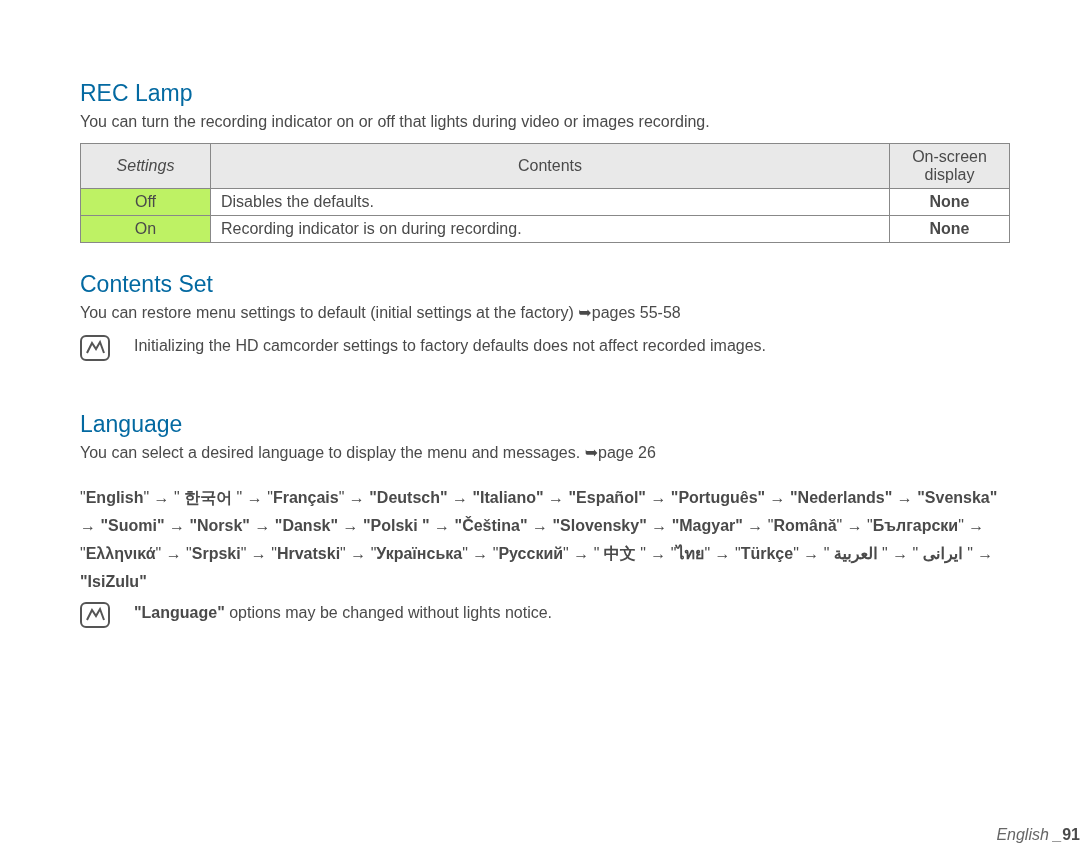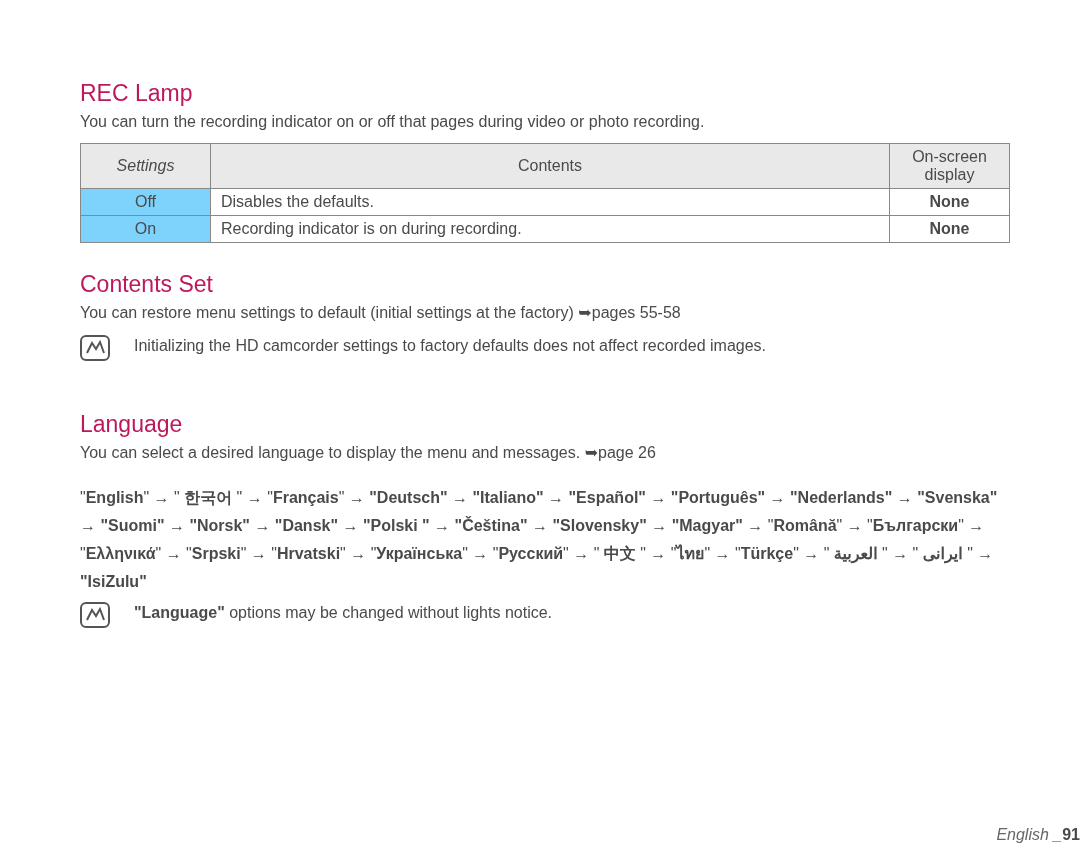--- a/index.html
+++ b/index.html
@@ -11,21 +11,21 @@
     color: #333;
     width: 1080px;
     height: 866px;
   }
   .page {
     padding: 80px 70px 20px 80px;
   }
   .section-title {
     font-size: 23px;
     font-weight: 400;
-    color: #be185d;
+    color: #0369a1;
     margin: 0 0 4px 0;
   }
   .body-text {
     font-size: 16px;
     color: #4a4a4a;
     line-height: 1.4;
     margin: 0 0 10px 0;
   }
   table.settings {
     border-collapse: collapse;
@@ -39,21 +39,21 @@
     padding: 4px 10px;
     vertical-align: middle;
   }
   table.settings th {
     background: #e9e9e9;
     font-weight: 400;
     text-align: center;
   }
   table.settings .col-set { width: 130px; font-style: italic; }
   table.settings .col-disp { width: 120px; }
-  table.settings td.center { text-align: center; background: #7dd3fc; }
+  table.settings td.center { text-align: center; background: #bef264; }
   table.settings td.disp  { text-align: center; font-weight: bold;}
   .note-row {
     display: flex;
     align-items: flex-start;
     gap: 24px;
     margin-bottom: 26px;
   }
   .note-icon {
     width: 30px;
     height: 26px;
@@ -78,21 +78,21 @@
   }
   .footer .num { font-weight: bold; font-style: normal; color: #4a4a4a;}
   .section-gap { height: 24px; }
 </style>
 </head>
 <body>
 
 <div class="page">
 
   <h2 class="section-title">REC Lamp</h2>
-  <p class="body-text">You can turn the recording indicator on or off that pages during video or photo recording.</p>
+  <p class="body-text">You can turn the recording indicator on or off that lights during video or images recording.</p>
 
   <table class="settings">
     <thead>
       <tr>
         <th class="col-set">Settings</th>
         <th>Contents</th>
         <th class="col-disp">On-screen display</th>
       </tr>
     </thead>
     <tbody>

